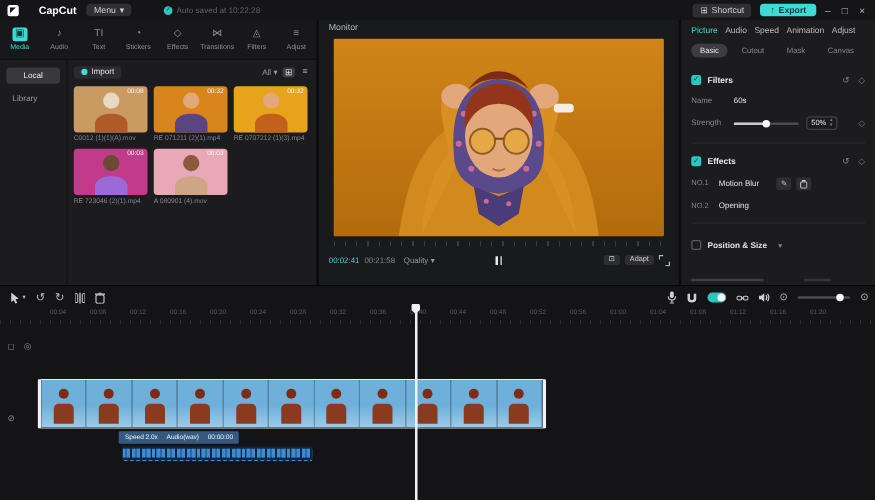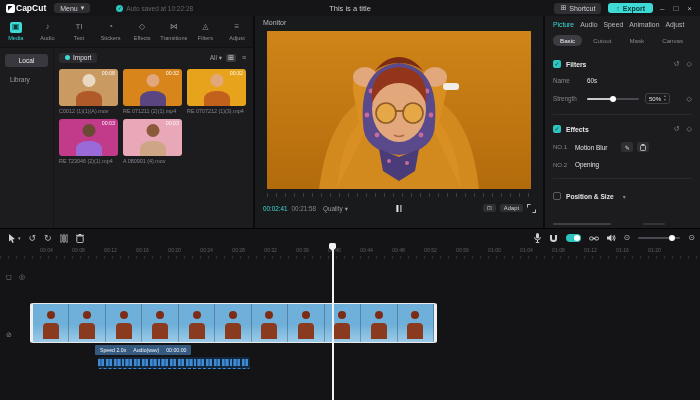--- a/index.html
+++ b/index.html
@@ -2,21 +2,21 @@
 <html><head>
 <meta charset="utf-8">
 <style>
   * { margin:0; padding:0; box-sizing:border-box; }
   html,body { background:#000; }
   body { font-family:"Liberation Sans","DejaVu Sans",sans-serif; }
   .app { position:relative; width:700px; height:400px; background:#0b0b0d; overflow:hidden; color:#e8e8ea; }
 
   
   .topbar { position:absolute; left:0; top:0; width:700px; height:16px; background:#151517; display:flex; align-items:center; padding:0 6px; font-size:7.5px; z-index:5; }
-  .logo { display:flex; align-items:center; gap:1px; font-weight:bold; font-size:8.5px; color:#fff; }
+  .logo { display:flex; align-items:center; gap:16px; font-weight:bold; font-size:8.5px; color:#fff; }
   .logo-mark { width:9px; height:9px; background:#fff; border-radius:2px; position:relative; }
   .logo-mark::after { content:""; position:absolute; left:2px; top:2px; right:2px; bottom:2px; background:#151517; clip-path:polygon(0 0,100% 0,0 100%); }
   .menu-btn { margin-left:8px; background:#2e2e33; border-radius:3px; padding:1px 6px; color:#cfcfd4; font-size:7px; display:flex; gap:3px; align-items:center; }
   .autosave { margin-left:26px; display:flex; align-items:center; gap:3px; color:#62626a; font-size:6.5px; }
   .autosave .chk { width:7px; height:7px; border-radius:50%; background:#2ec4bf; color:#07393a; font-size:5px; line-height:7px; text-align:center; }
   .doc-title { position:absolute; left:0; right:0; text-align:center; color:#c8c8ce; font-size:7.5px; pointer-events:none; }
   .tb-right { margin-left:auto; display:flex; align-items:center; gap:7px; z-index:2; }
   .shortcut-btn { background:#2e2e33; border-radius:3px; padding:1.5px 6px; color:#cfcfd4; font-size:7px; display:flex; gap:3px; align-items:center; }
   .export-btn { background:#3fd9d6; border-radius:3px; padding:1.5px 8px; color:#063a3b; font-weight:bold; font-size:7px; display:flex; gap:3px; align-items:center; }
   .winctl { color:#b8b8c0; font-size:8px; display:flex; gap:9px; padding-right:2px; }
@@ -139,21 +139,20 @@
       <span>CapCut</span>
     </div>
     <div class="menu-btn">
       <span>Menu</span>
       <span>▾</span>
     </div>
     <div class="autosave">
       <span class="chk">✓</span>
       <span>Auto saved at 10:22:28</span>
     </div>
-    <div class="doc-title">This is a title</div>
     <div class="tb-right">
       <div class="shortcut-btn">
         <span>⊞</span>
         <span>Shortcut</span>
       </div>
       <div class="export-btn">
         <span>↑</span>
         <span>Export</span>
       </div>
       <div class="winctl">

